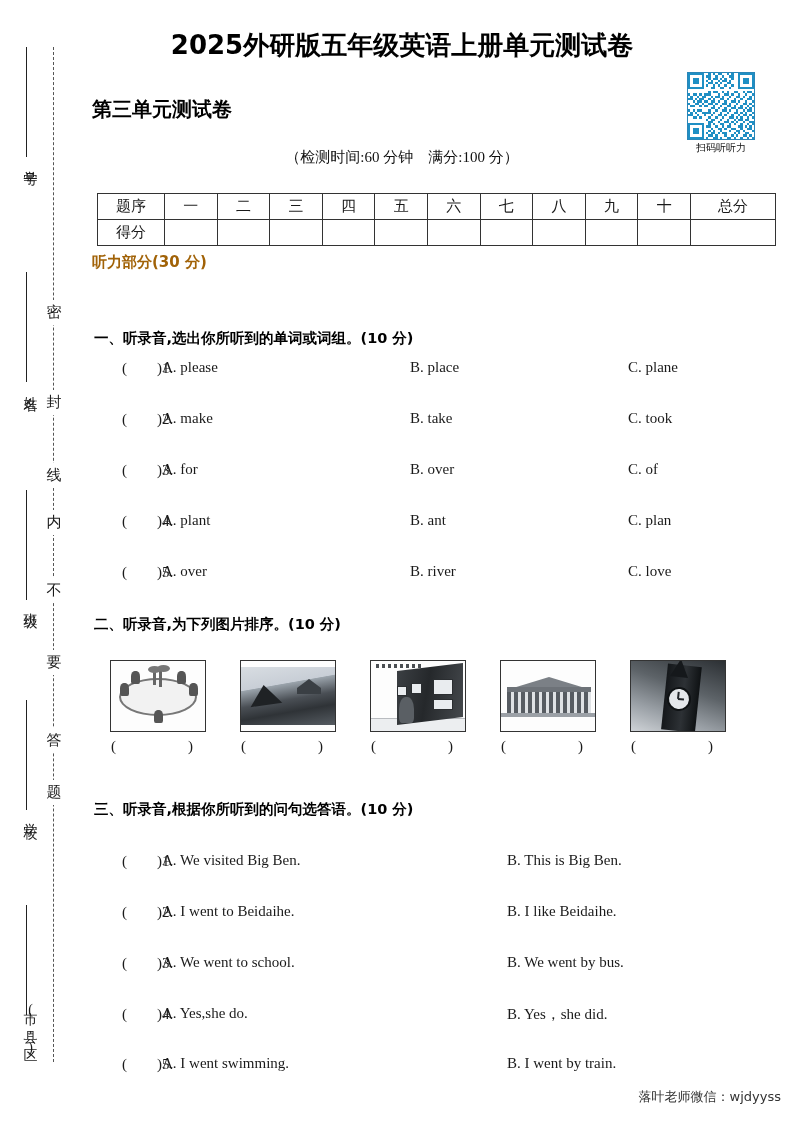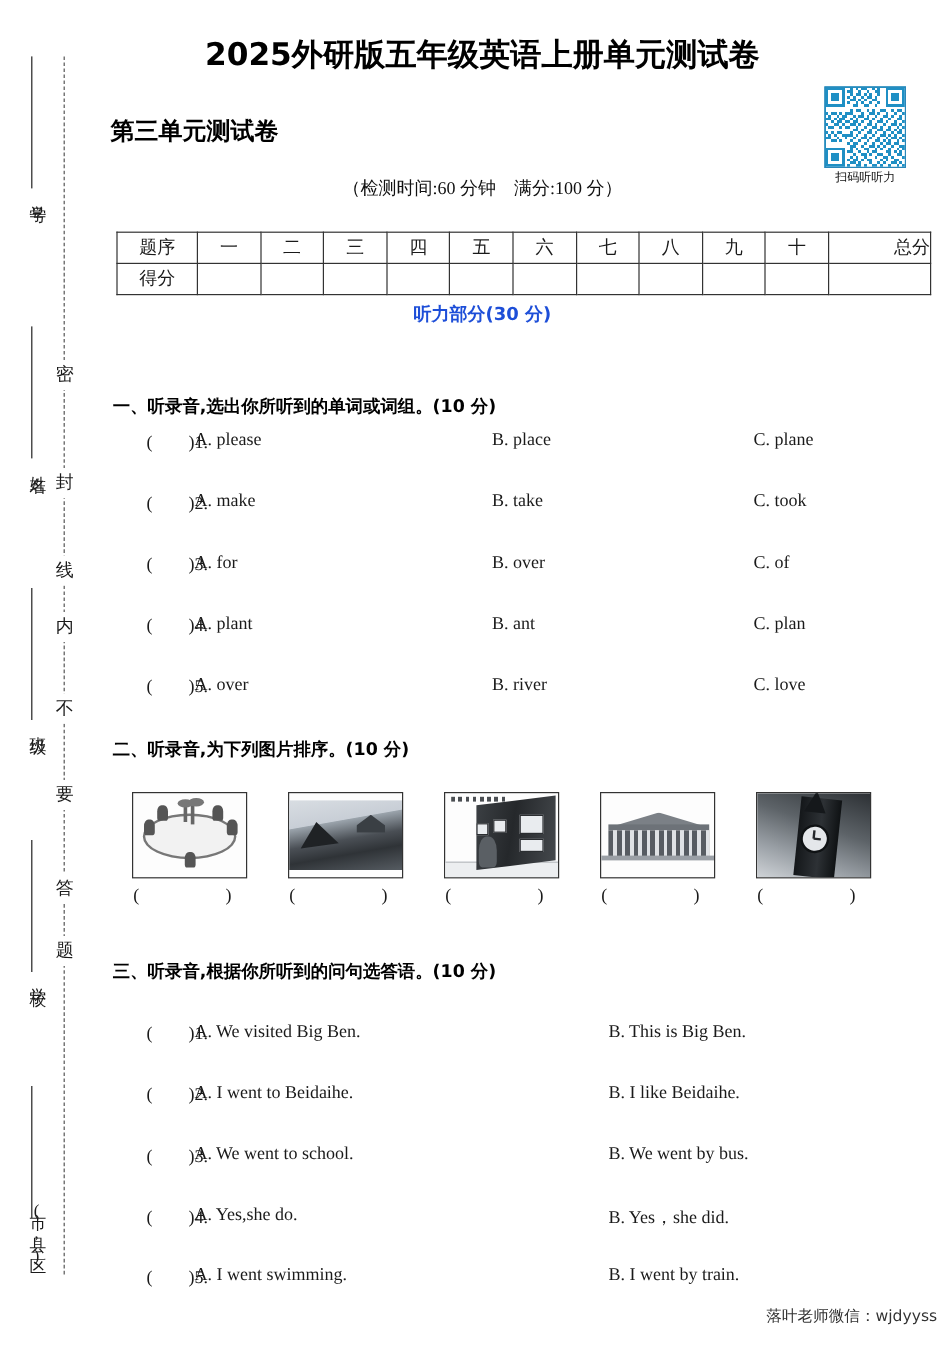--- a/index.html
+++ b/index.html
@@ -129,31 +129,30 @@
   #score-table td {
     border: 1px solid #333;
     height: 25px;
     text-align: center;
     vertical-align: middle;
     font-family: "Liberation Serif", "DejaVu Serif", serif;
     padding: 0;
     margin-top: 32px;
   }
   #score-table td.hdr-label { width: 66px; }
-  #score-table td.total-col { width: 84px; text-align: right; }
+  #score-table td.total-col { width: 84px; }
 
   
   .part-heading {
     position: absolute;
     width: 620px;
-    text-align: center;
     font-family: "DejaVu Sans", "Liberation Sans", sans-serif;
     font-weight: bold;
     font-size: 15px;
-    color: #1d4ed8;
+    color: #a16207;
   }
   .section-heading {
     position: absolute;
     left: 2px;
     font-family: "DejaVu Sans", "Liberation Sans", sans-serif;
     font-weight: bold;
     font-size: 14.5px;
     color: #000;
     white-space: nowrap;
   }

